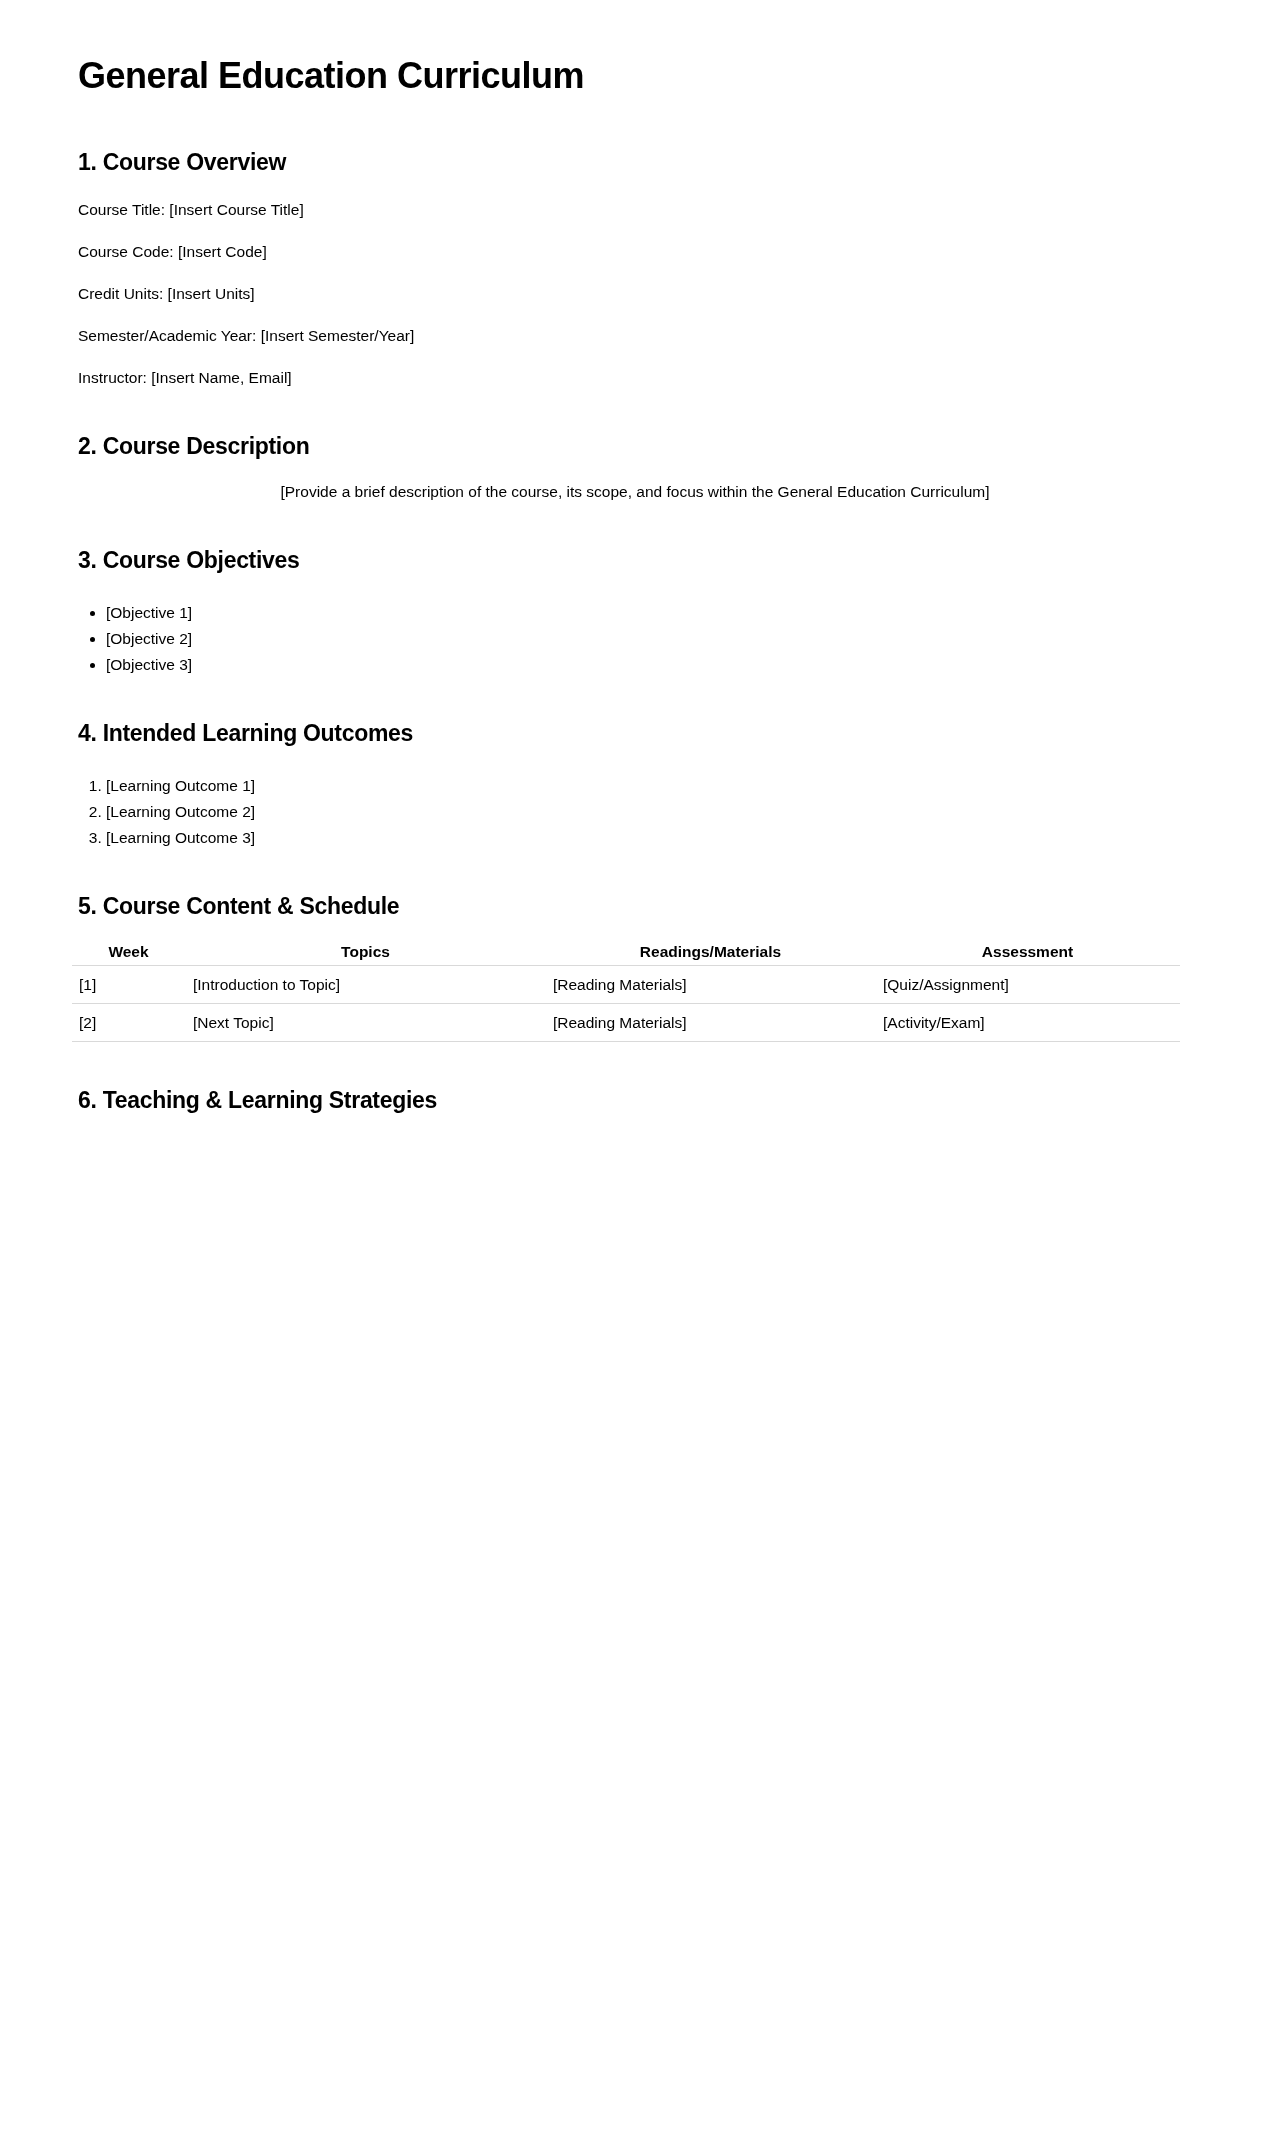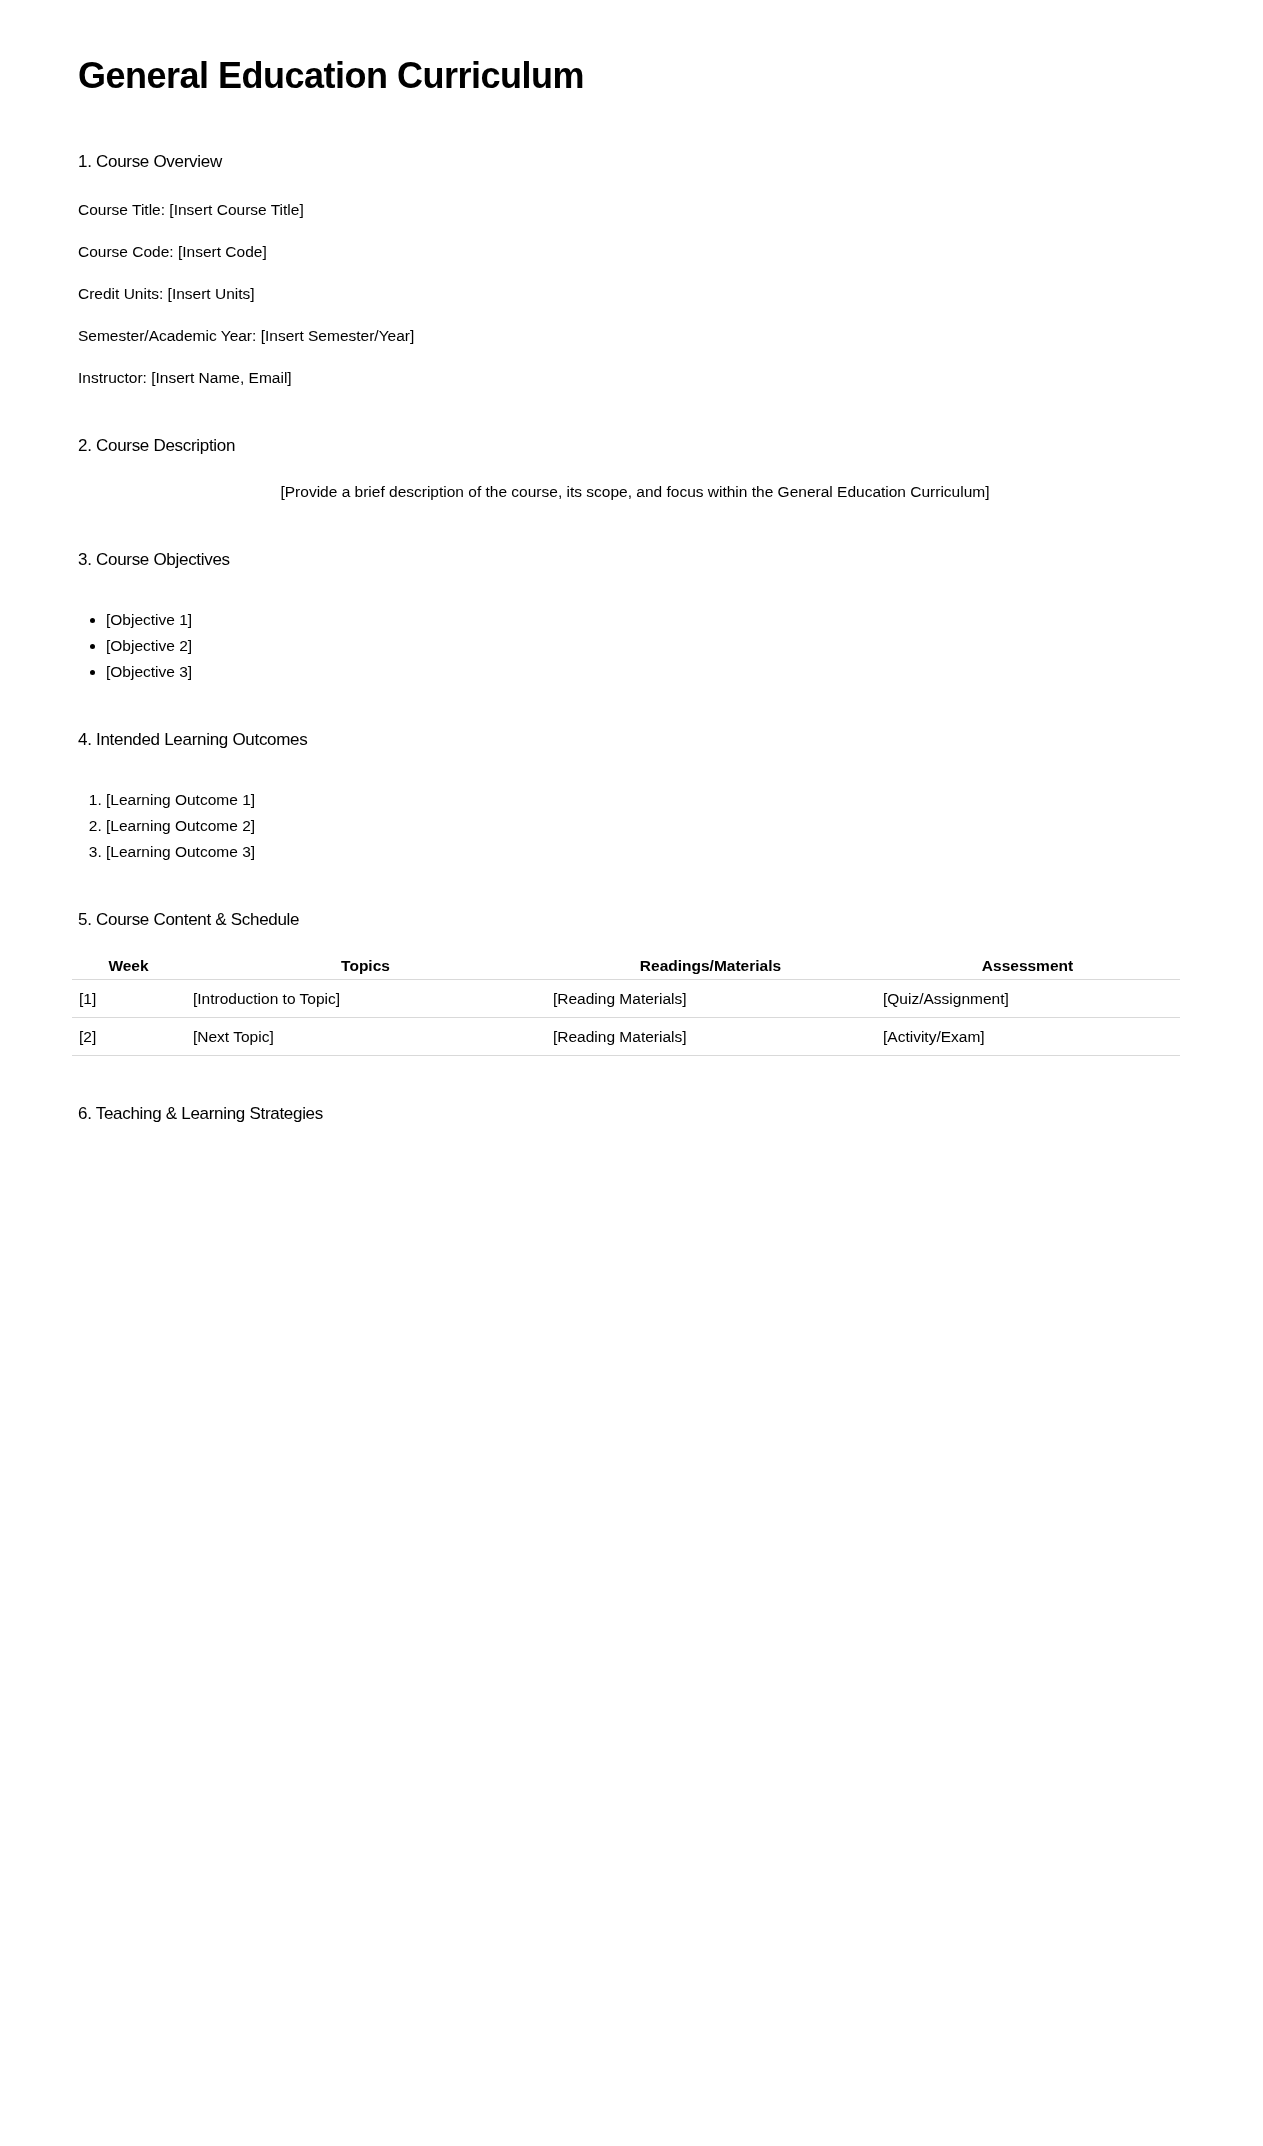--- a/index.html
+++ b/index.html
@@ -18,35 +18,35 @@
     font-size: 36px;
     line-height: 57px;
     font-weight: 700;
     letter-spacing: -0.5px;
     margin: 0;
     color: #000000;
   }
   h1.doc-title span { display: block; }
 
   h2.sec-heading {
-    font-size: 17px;
+    font-size: 23px;
     line-height: 32px;
-    font-weight: 400;
+    font-weight: 700;
     letter-spacing: -0.3px;
     margin: 42px 0 19px 0;
     color: #000000;
   }
 
   p.field { margin: 21px 0; }
   p.field .label { font-weight: 400; }
 
   p.desc { margin: 19px 0 21px 0; text-align: center; }
 
   ul.bullets, ol.numbers {
-    margin: 33px 0 21px 0;
+    margin: 26px 0 21px 0;
     padding-left: 28px;
   }
   ul.bullets li, ol.numbers li { margin: 0 0 5px 0; }
 
   table.schedule {
     border-collapse: collapse;
     table-layout: fixed;
     width: 1108px;
     margin-left: -6px;
     font-size: 15.5px;

